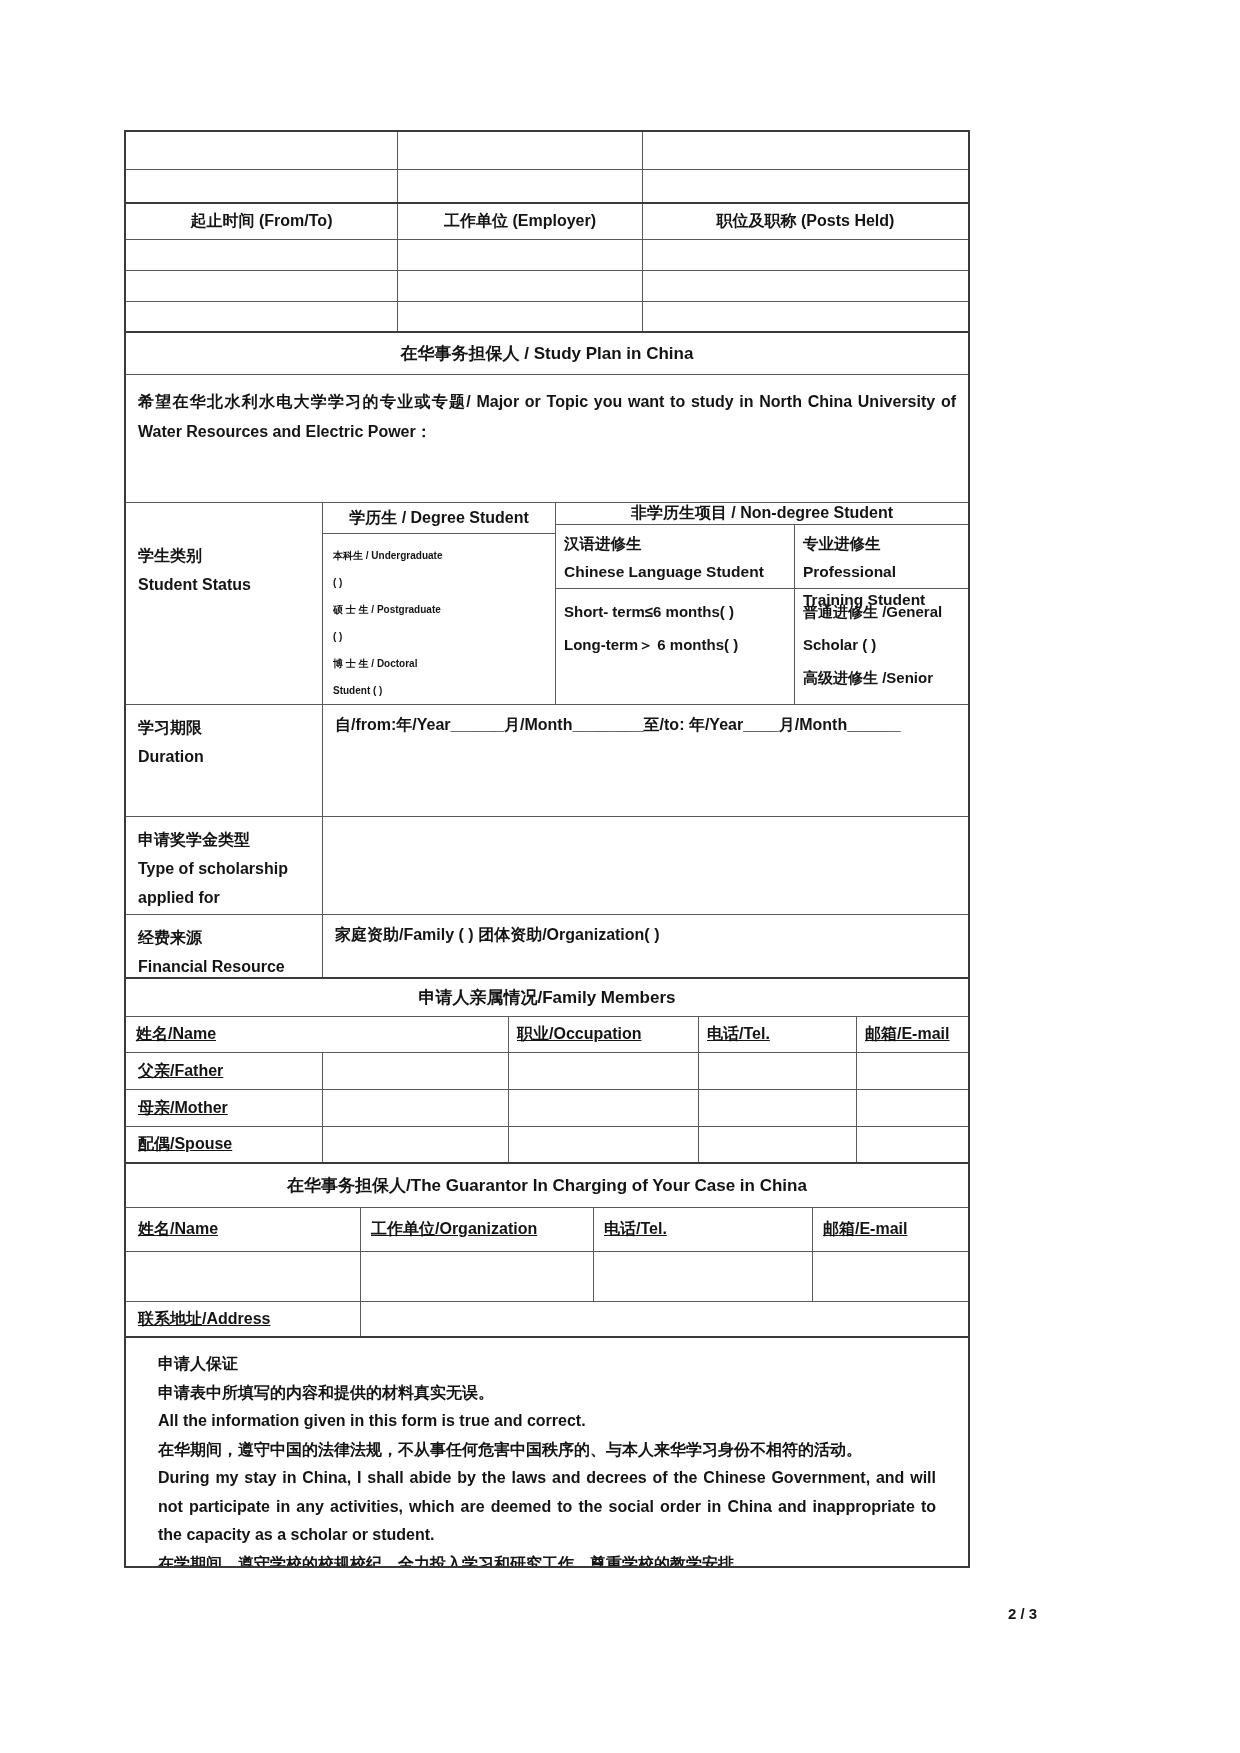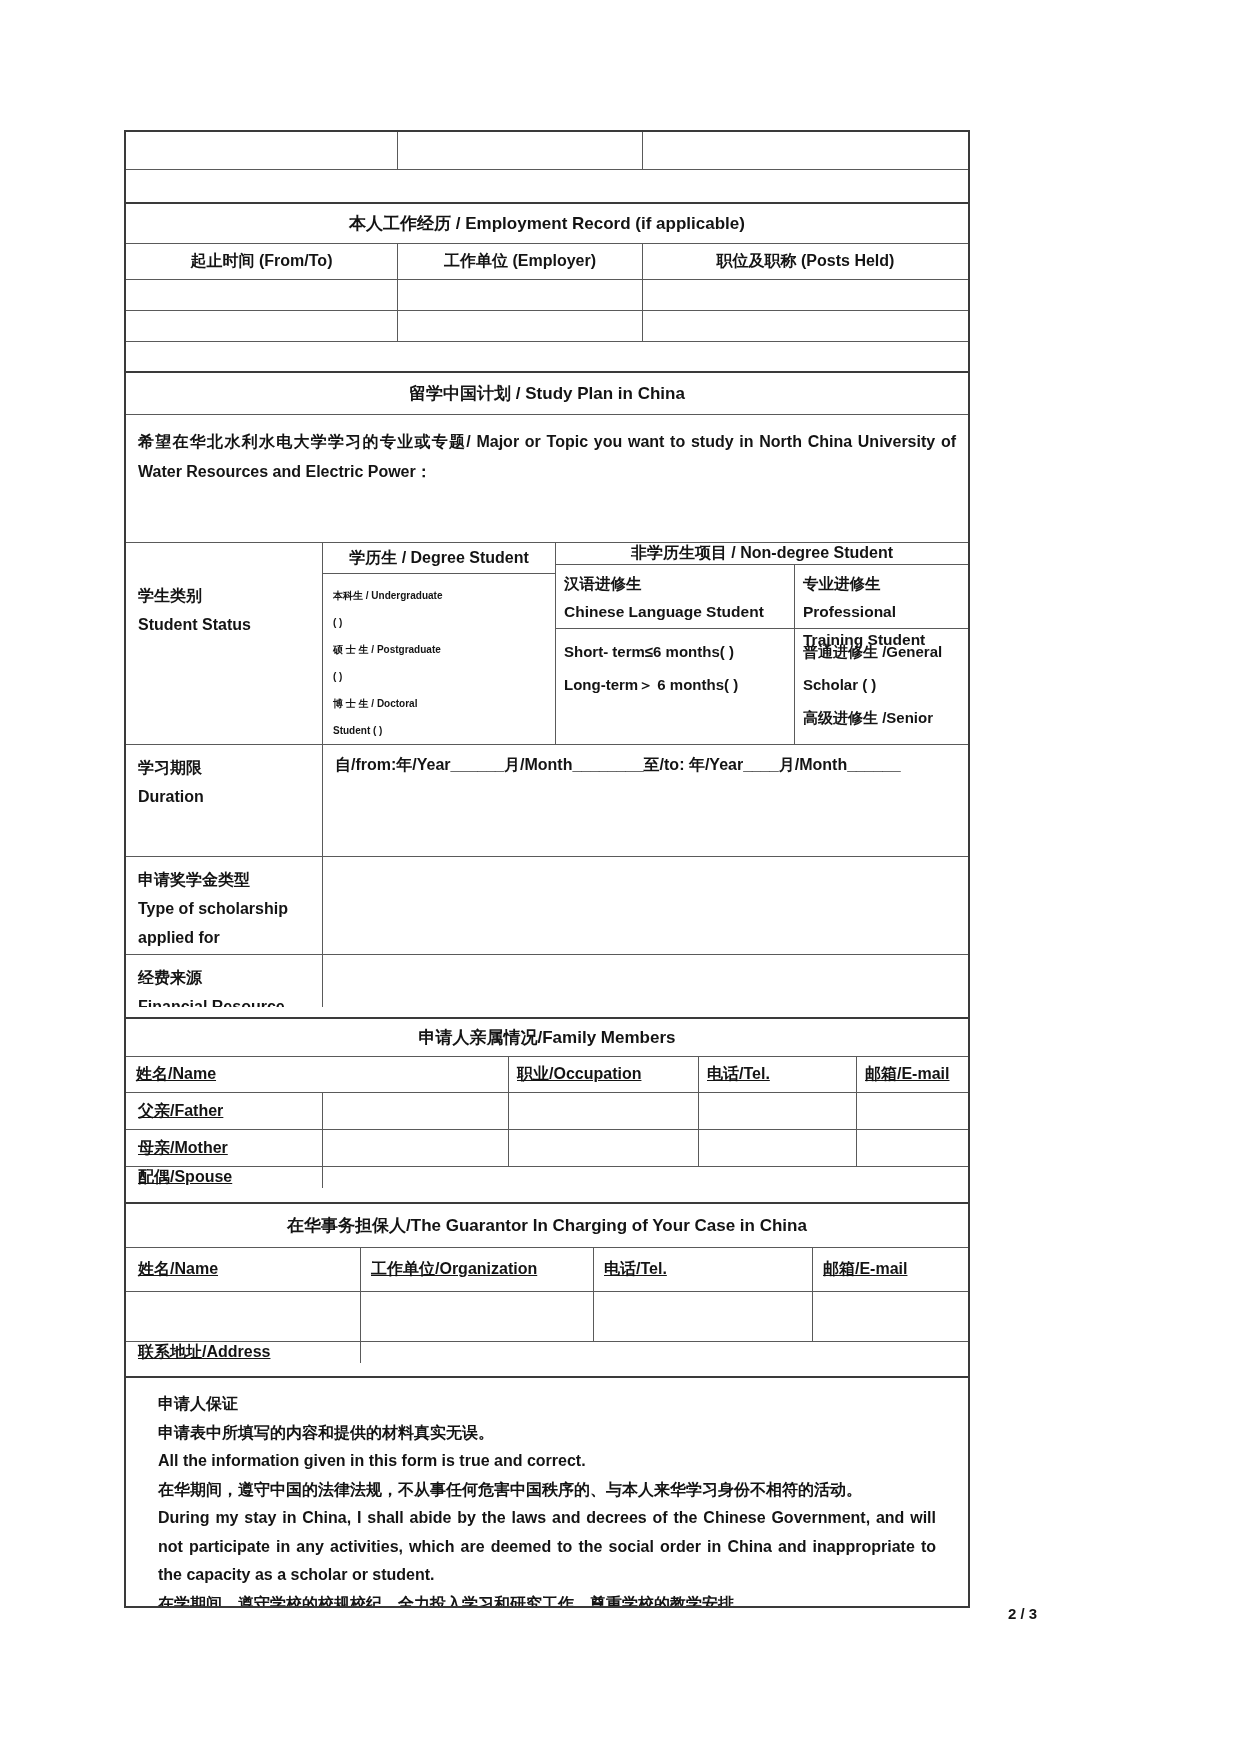--- a/index.html
+++ b/index.html
@@ -1,20 +1,20 @@
 <!DOCTYPE html>
 <html><head>
 <meta charset="utf-8">
 <style>
   html,body{margin:0;padding:0;background:#ffffff;}
   .page{position:relative;width:1240px;height:1753px;background:#fff;
         font-family:"Liberation Sans","DejaVu Sans",sans-serif;font-weight:bold;color:#141414;}
   .form-table{position:absolute;left:124px;top:130px;width:846px;border:2px solid #3a3a3a;box-sizing:border-box;}
   .row{display:flex;border-bottom:1px solid #5a5a5a;box-sizing:border-box;}
-  .row.sep{border-bottom:2px solid #3a3a3a;flex-direction:column;}
+  .row.sep{border-bottom:2px solid #3a3a3a;}
   .row:last-child{border-bottom:none;}
   .c{box-sizing:border-box;border-right:1px solid #5a5a5a;overflow:hidden;}
   .c.last{border-right:none;flex:1;}
   .center{display:flex;align-items:center;justify-content:center;text-align:center;}
   .vcenter{display:flex;align-items:center;text-decoration:underline;}
   .pre{white-space:pre-line;}
   .title{font-size:17px;}
   .txt{font-size:16px;}
   
   .w272{width:272px}.w245{width:245px}
@@ -42,23 +42,20 @@
       <div class="c w272"></div>
       <div class="c w245"></div>
       <div class="c last"></div>
     </div>
     <div class="row h34 sep">
       <div class="c w272"></div>
       <div class="c w245"></div>
       <div class="c last"></div>
     </div>
 
-    <div class="row h40">
-      <div class="c last center title">本人工作经历  / Employment Record (if applicable)</div>
-    </div>
     <div class="row h36">
       <div class="c w272 center txt">起止时间  (From/To)</div>
       <div class="c w245 center txt">工作单位  (Employer)</div>
       <div class="c last center txt">职位及职称  (Posts Held)</div>
     </div>
     <div class="row h31">
       <div class="c w272"></div>
       <div class="c w245"></div>
       <div class="c last"></div>
     </div>
@@ -67,21 +64,21 @@
       <div class="c w245"></div>
       <div class="c last"></div>
     </div>
     <div class="row h31 sep">
       <div class="c w272"></div>
       <div class="c w245"></div>
       <div class="c last"></div>
     </div>
 
     <div class="row h42">
-      <div class="c last center title">留学中国计划  / Study Plan in China</div>
+      <div class="c last center title">在华事务担保人  / Study Plan in China</div>
     </div>
     <div class="row" style="height:128px">
       <div class="c last txt" style="padding:12px 12px 0 12px;line-height:30px;text-align:justify;">希望在华北水利水电大学学习的专业或专题/ Major or Topic you want to study in North China University of Water Resources and Electric Power：</div>
     </div>
 
     <div class="row" style="height:202px">
       <div class="c w197 pre label-cell" style="padding-top:38px;">学生类别
 Student Status</div>
       <div class="c w233 status-body">
         <div class="center txt" style="height:36px;border-bottom:1px solid #5a5a5a;box-sizing:border-box;">学历生  / Degree Student</div>

